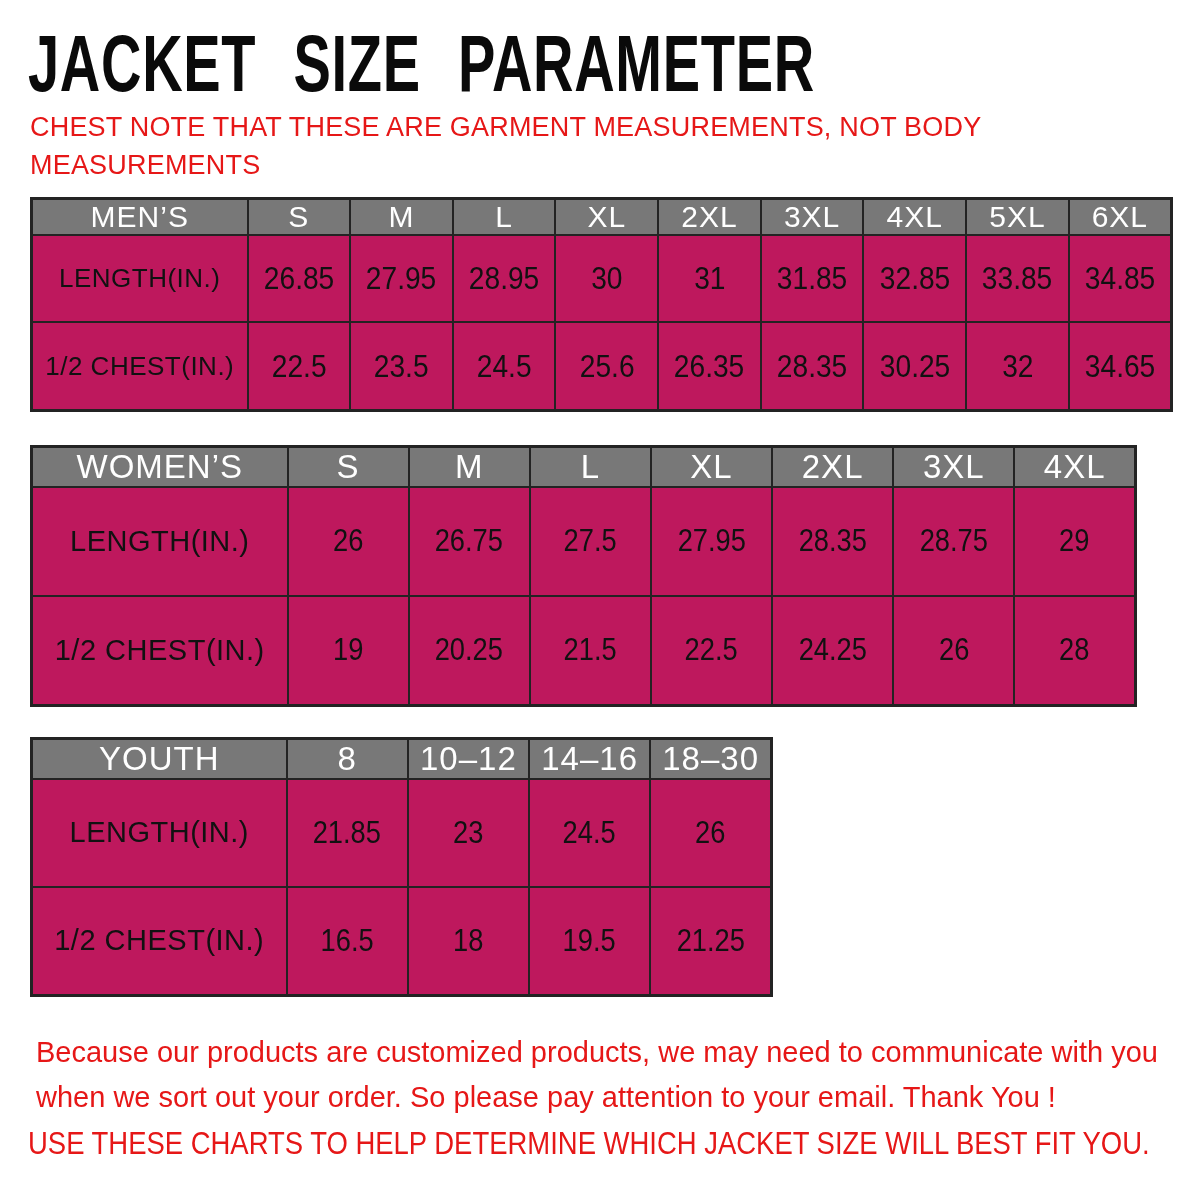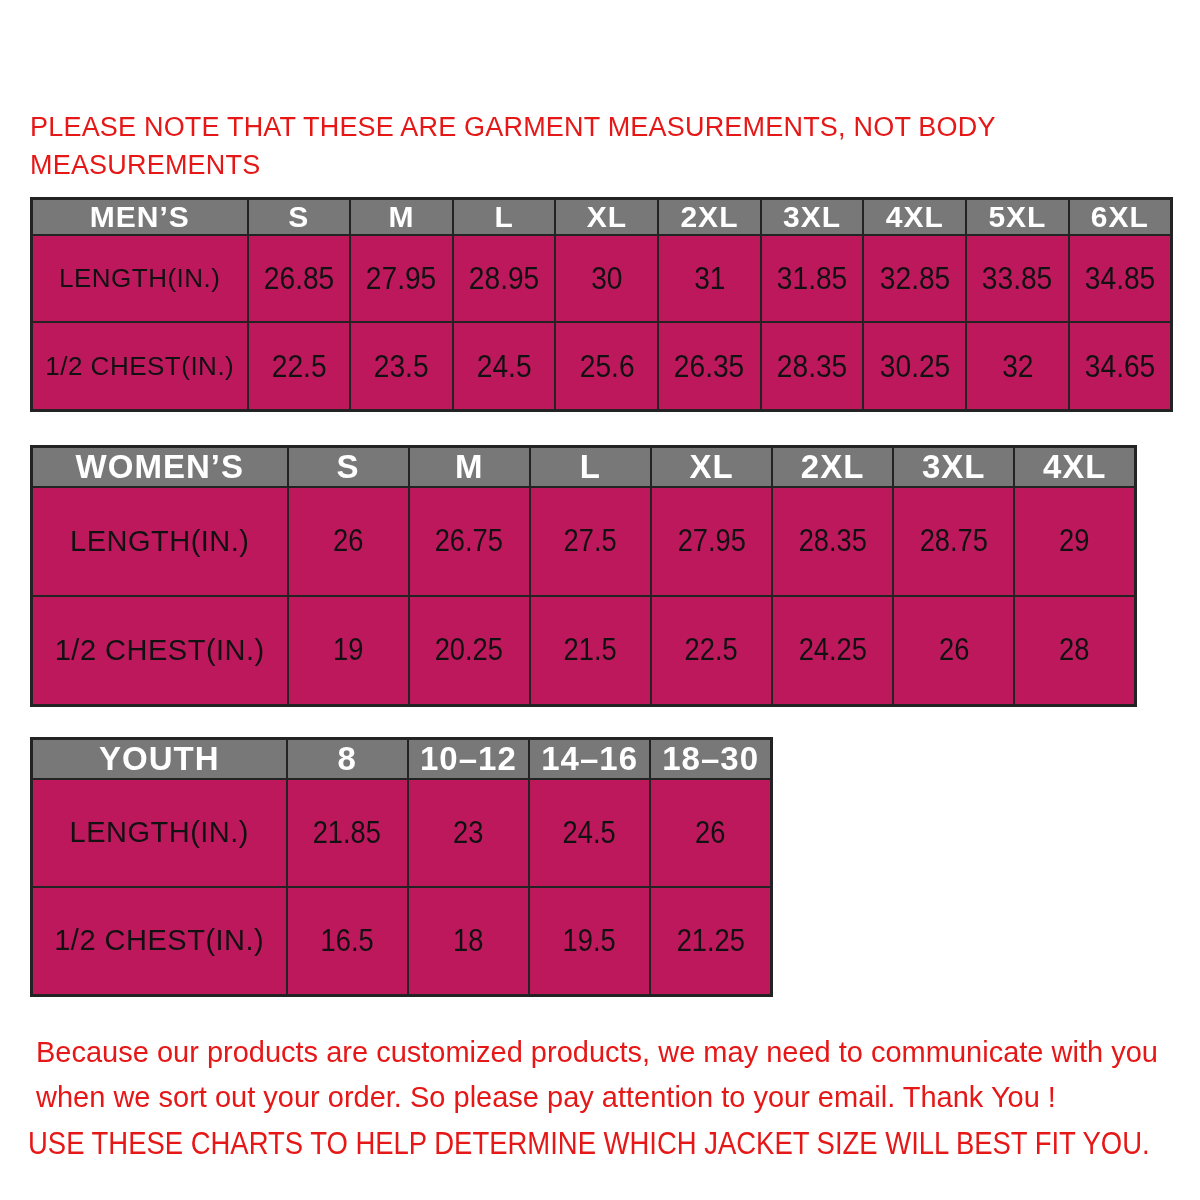--- a/index.html
+++ b/index.html
@@ -64,21 +64,21 @@
     border: 2px solid #232323;
     text-align: center;
     vertical-align: middle;
     padding: 0;
     overflow: hidden;
   }
   .size-table thead tr { height: 34.5%; }
   .size-table thead th {
     background: var(--header-bg, #787878);
     color: #ffffff;
-    font-weight: 700;
+    font-weight: 400;
     letter-spacing: 1px;
   }
   .size-table td { background: #be185d; }
 
   .t-men   thead th { font-size: 30px; }
   .t-women thead th, .t-youth thead th { font-size: 33px; }
 
   .row-label { font-weight: 400; color: #111; letter-spacing: 0.5px; }
   .t-men   .row-label { font-size: 26px; }
   .t-women .row-label, .t-youth .row-label { font-size: 29px; }
@@ -115,22 +115,23 @@
     display: inline-block;
     transform: scaleX(0.90);
     transform-origin: 0 50%;
   }
 </style>
 </head>
 <body>
 
 <div class="canvas" style="--red: #e61717; --header-bg: #787878;">
 
-
-  <p class="subtitle">PLEASE NOTE THAT THESE ARE GARMENT MEASUREMENTS, NOT BODY MEASUREMENTS</p>
+  <h1 class="title"><span class="title-inner">JACKET SIZE PARAMETER</span></h1>
+
+  <p class="subtitle">CHEST NOTE THAT THESE ARE GARMENT MEASUREMENTS, NOT BODY MEASUREMENTS</p>
 
   <div class="table-wrap t-men">
       <table class="size-table">
         <colgroup>
           <col style="width: 216px;">
           <col>
           <col>
           <col>
           <col>
           <col>

